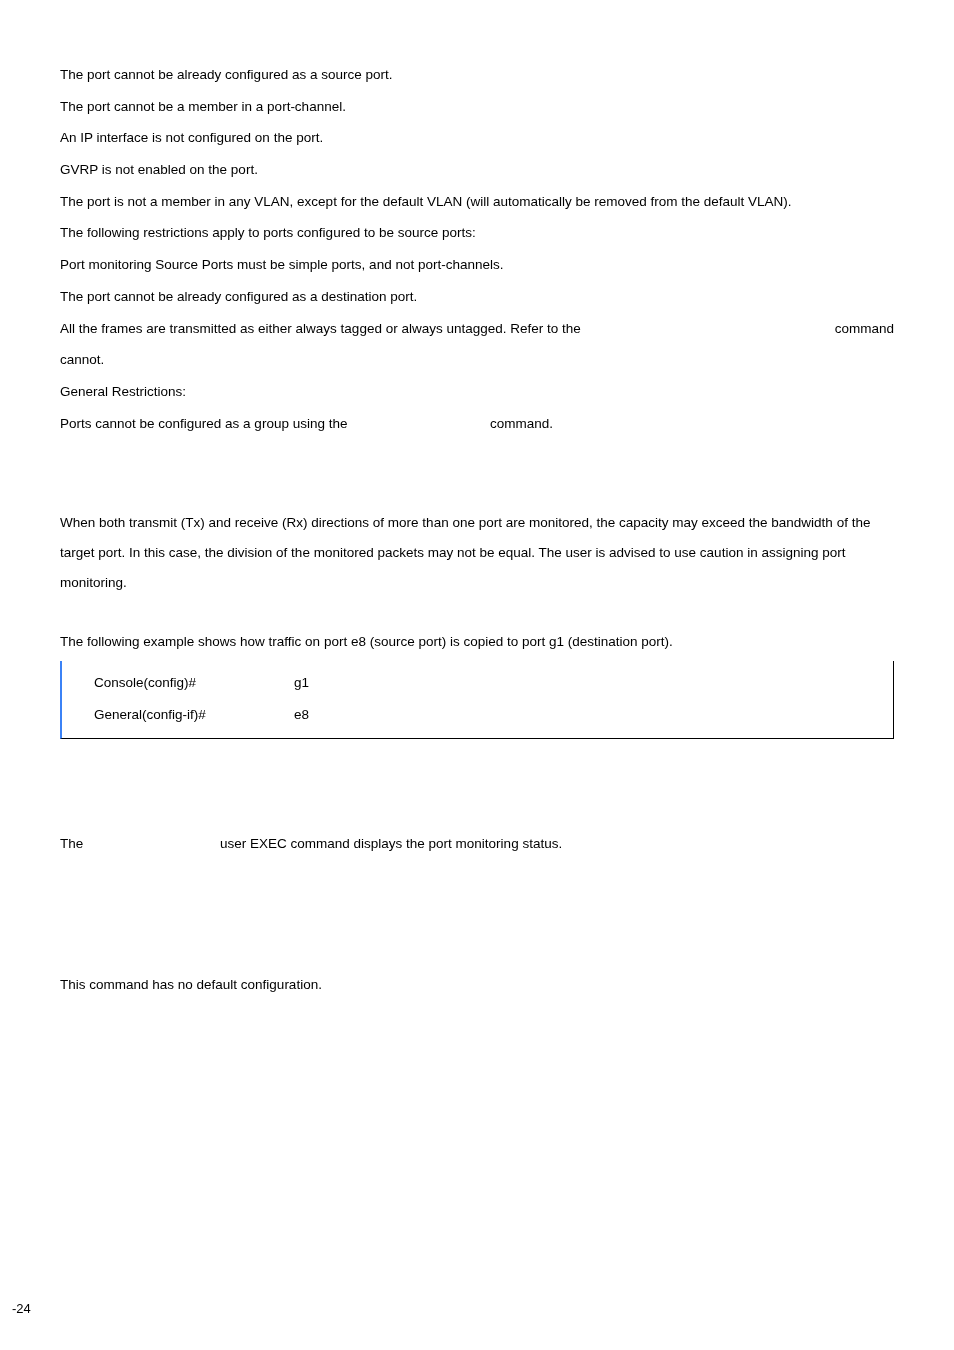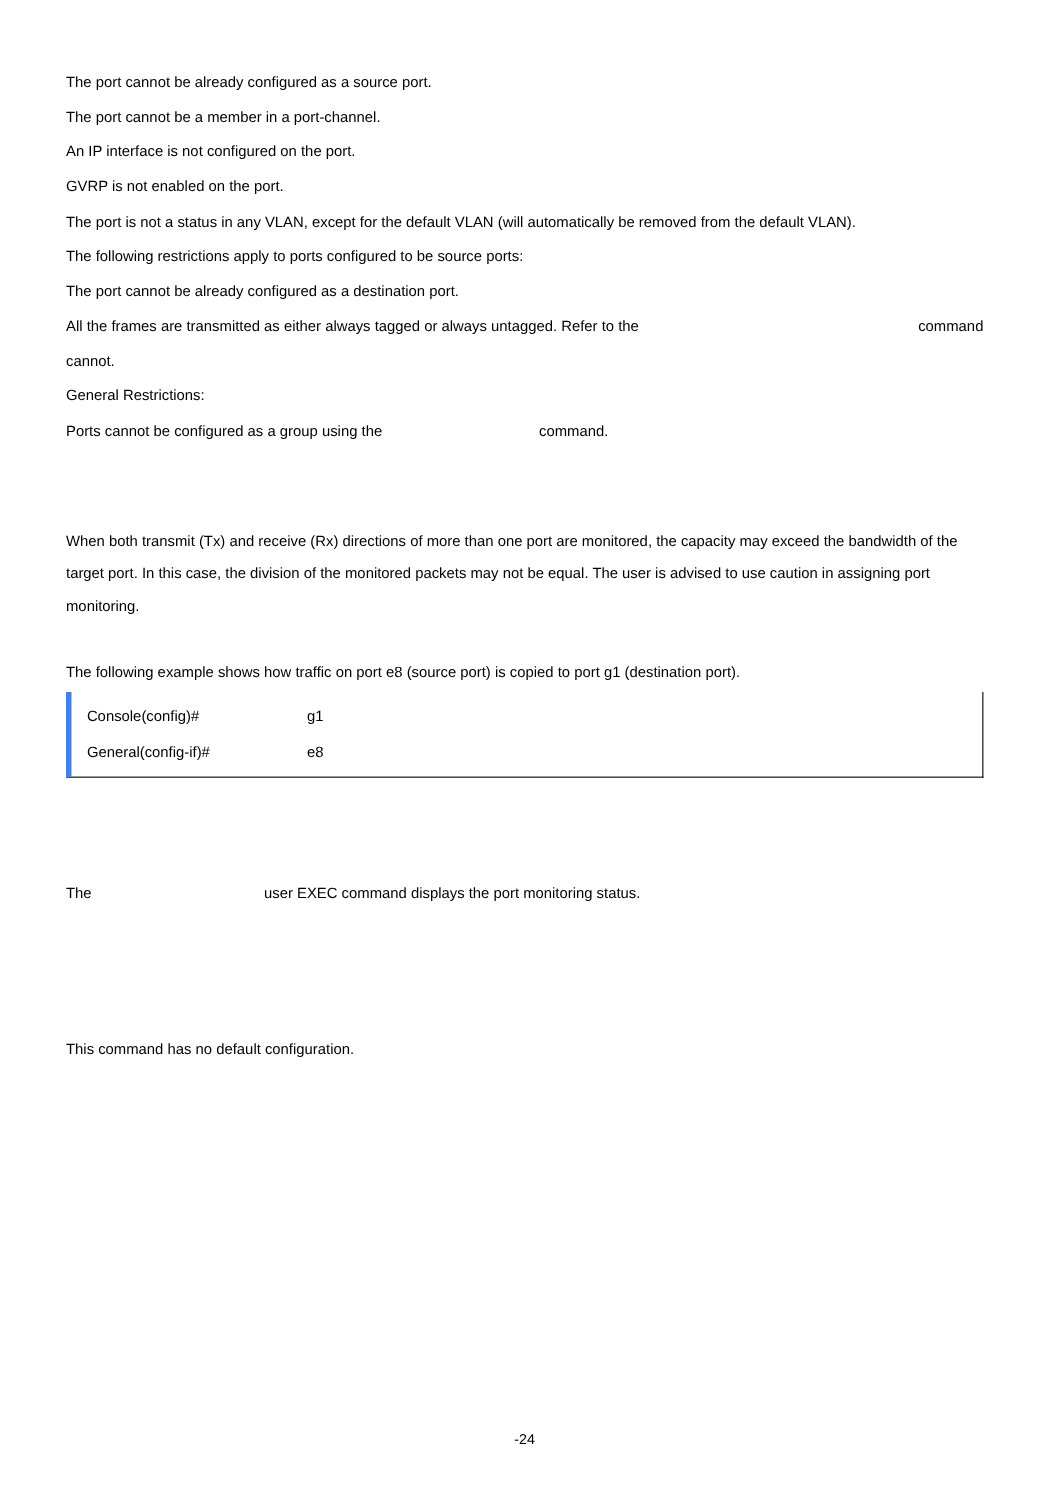--- a/index.html
+++ b/index.html
@@ -36,63 +36,63 @@
       text-align: right;
       white-space: nowrap;
     }
     .gap-med {
       height: 28px;
     }
     .gap-large {
       height: 40px;
     }
     .code-block {
-      border-left: 5px solid #3b82f6;
+      border-left: 2px solid #3b82f6;
       border-right: 1px solid #000;
       border-bottom: 1px solid #000;
-      padding: 6px 14px 6px 14px;
+      padding: 6px 14px 6px 32px;
       margin-top: 4px;
       line-height: 2.4;
     }
     .code-row {
       display: flex;
     }
     .code-prompt {
       width: 200px;
     }
     .code-arg {
       flex: 1;
     }
     .page-number {
       position: absolute;
       bottom: 26px;
       left: 0;
       width: 100%;
-      text-align: center;
       font-size: 13px;
+      padding-left: 12px;
     }
     .two-col-row {
       display: flex;
-      gap: 20px;
     }
     .the-cell {
       width: 160px;
     }
   </style>
 </head>
 <body>
 
 <div class="content">
 
   <div class="para">The port cannot be already configured as a source port.</div>
   <div class="para">The port cannot be a member in a port-channel.</div>
   <div class="para">An IP interface is not configured on the port.</div>
   <div class="para">GVRP is not enabled on the port.</div>
-  <div class="para">The port is not a status in any VLAN, except for the default VLAN (will automatically be removed from the default VLAN).</div>
+  <div class="para">The port is not a member in any VLAN, except for the default VLAN (will automatically be removed from the default VLAN).</div>
   <div class="para">The following restrictions apply to ports configured to be source ports:</div>
+  <div class="para">Port monitoring Source Ports must be simple ports, and not port-channels.</div>
   <div class="para">The port cannot be already configured as a destination port.</div>
 
   <div class="para inline-row">
     <span class="inline-left">All the frames are transmitted as either always tagged or always untagged. Refer to the</span>
     <span class="inline-right">command</span>
   </div>
   <div class="para">cannot.</div>
 
   <div class="para">General Restrictions:</div>
 

